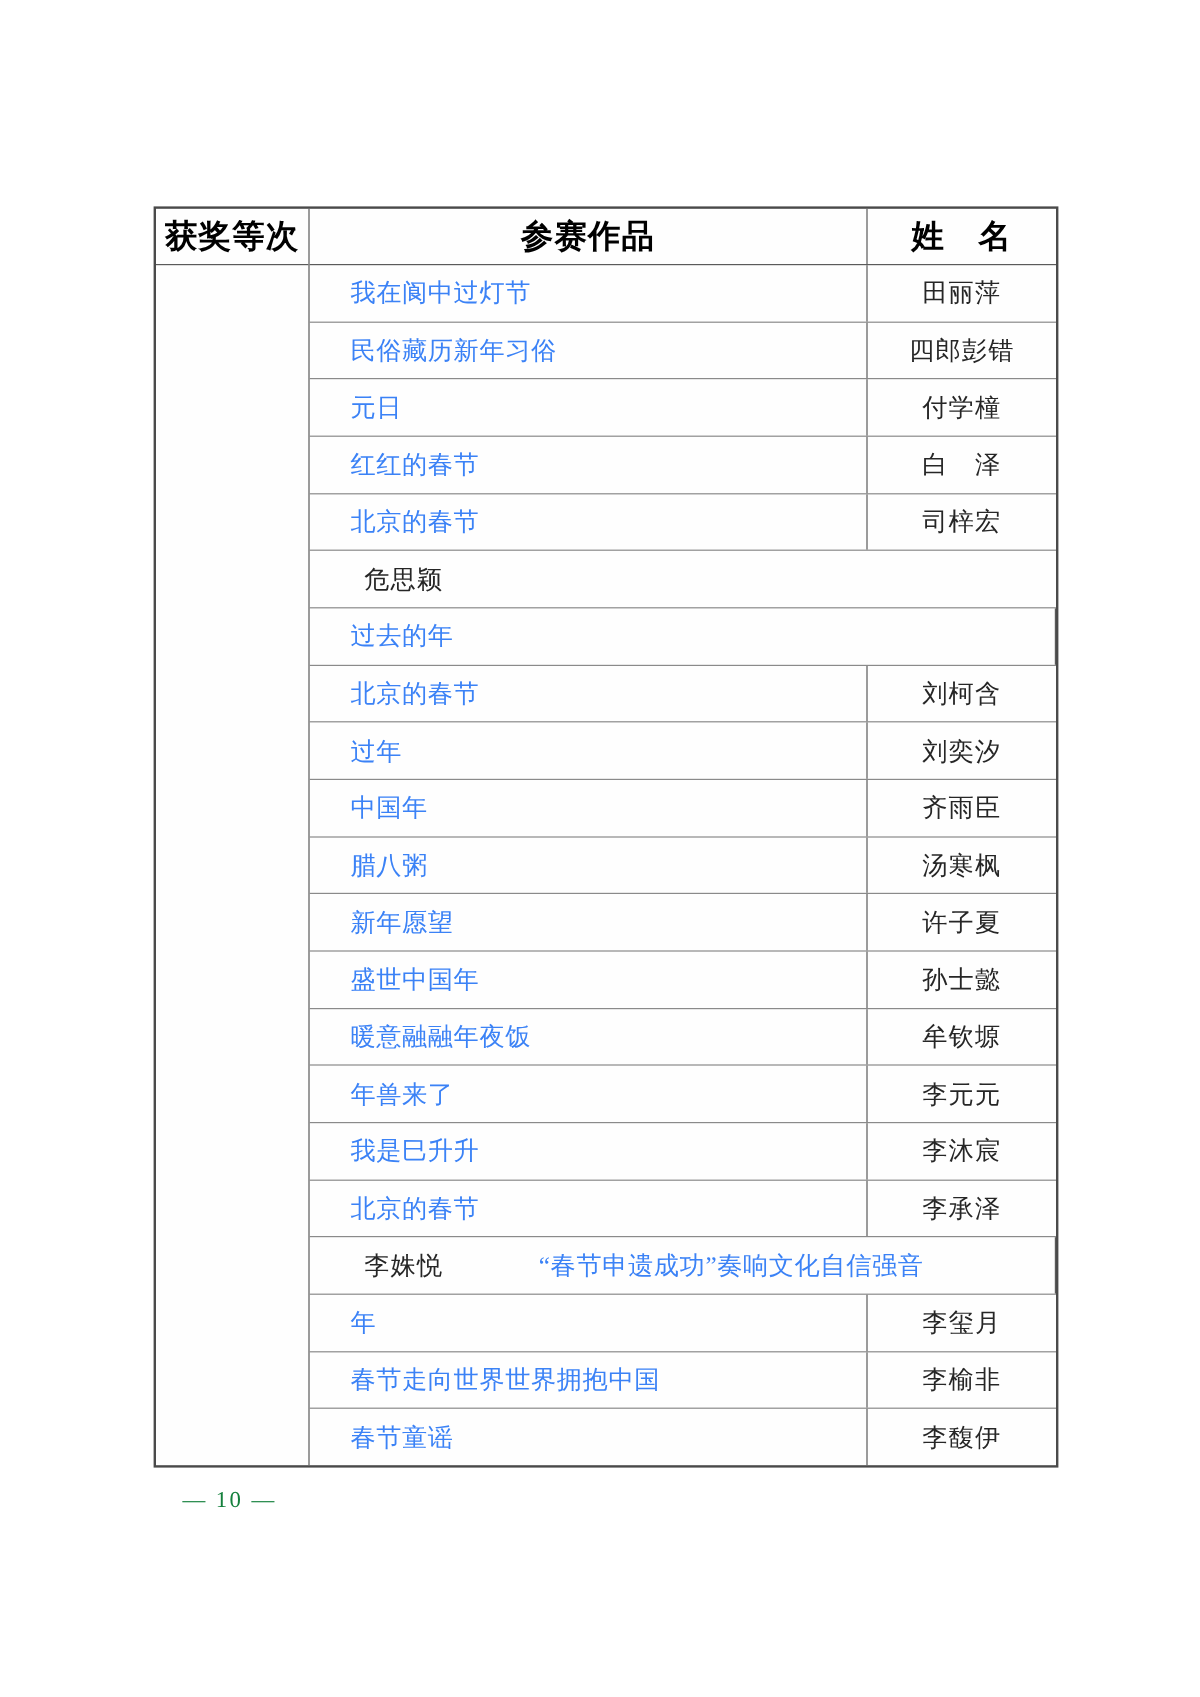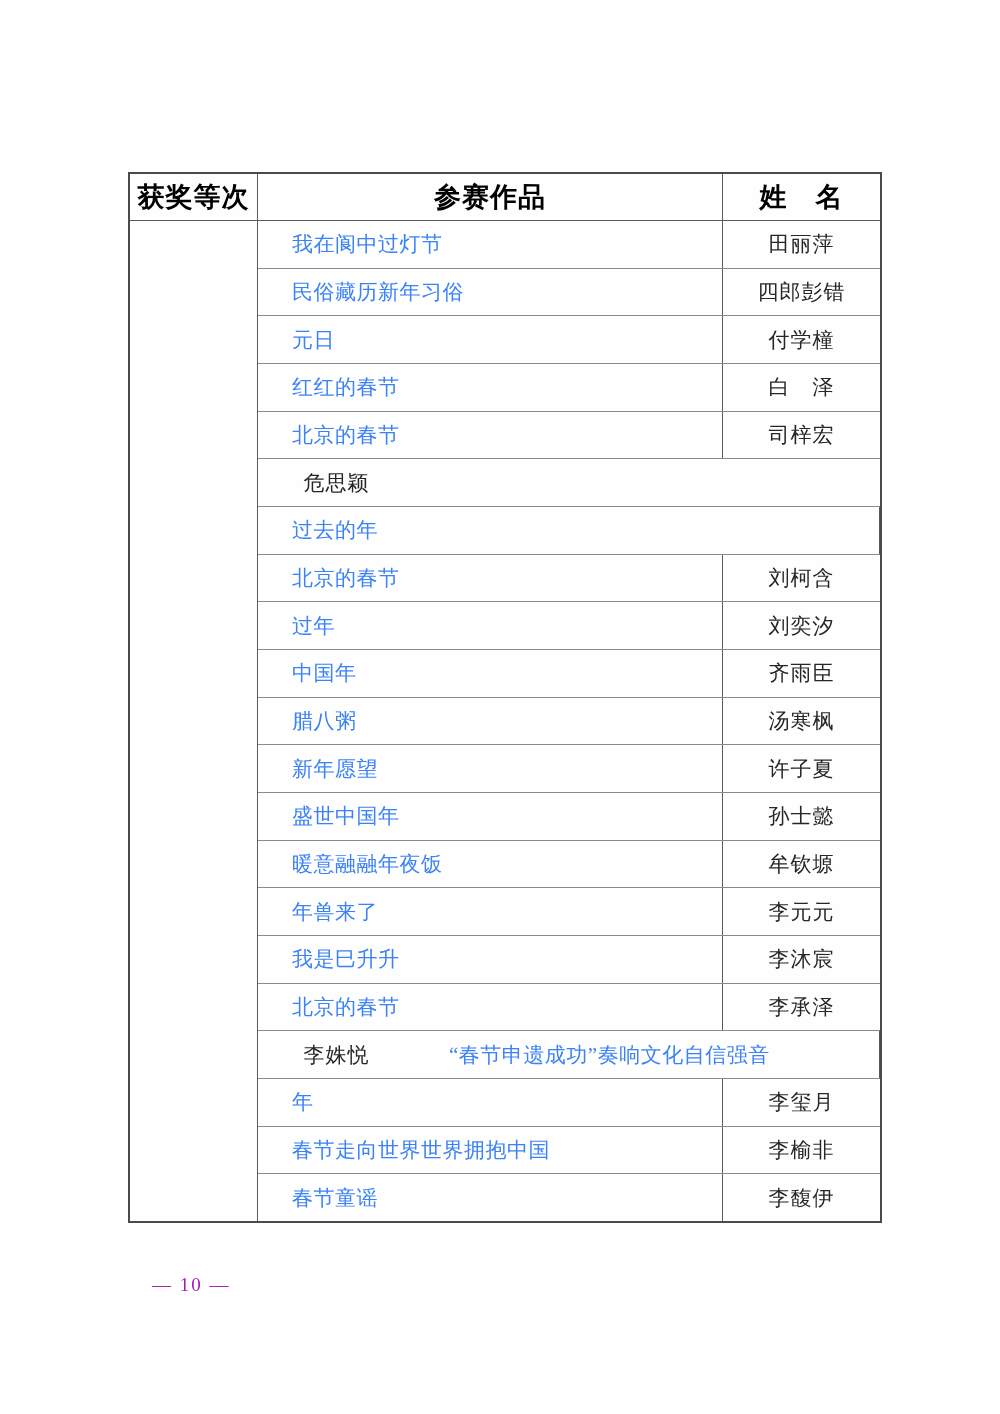--- a/index.html
+++ b/index.html
@@ -93,23 +93,23 @@
     display: flex;
     align-items: center;
     justify-content: center;
     font-size: 21px;
     color: #262626;
     letter-spacing: 1px;
   }
   .footer {
     position: absolute;
     left: 152px;
-    top: 1274px;
+    top: 1240px;
     font-size: 19px;
-    color: #a21caf;
+    color: #15803d;
     letter-spacing: 2px;
   }
 </style>
 </head>
 <body>
 
 <div class="page">
 
   <div class="award-table">
 

